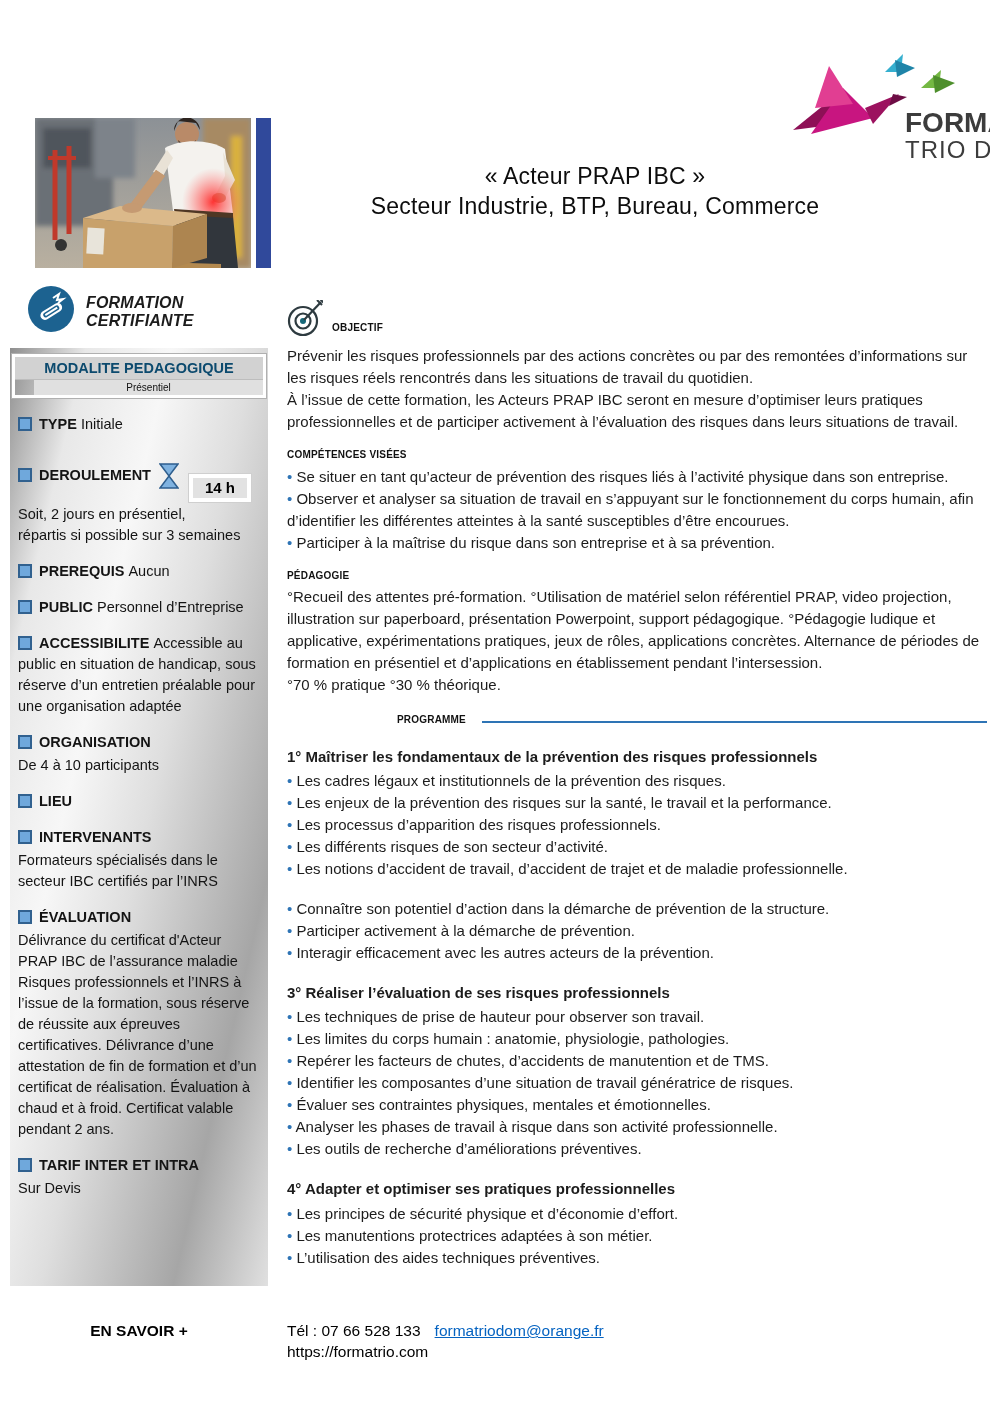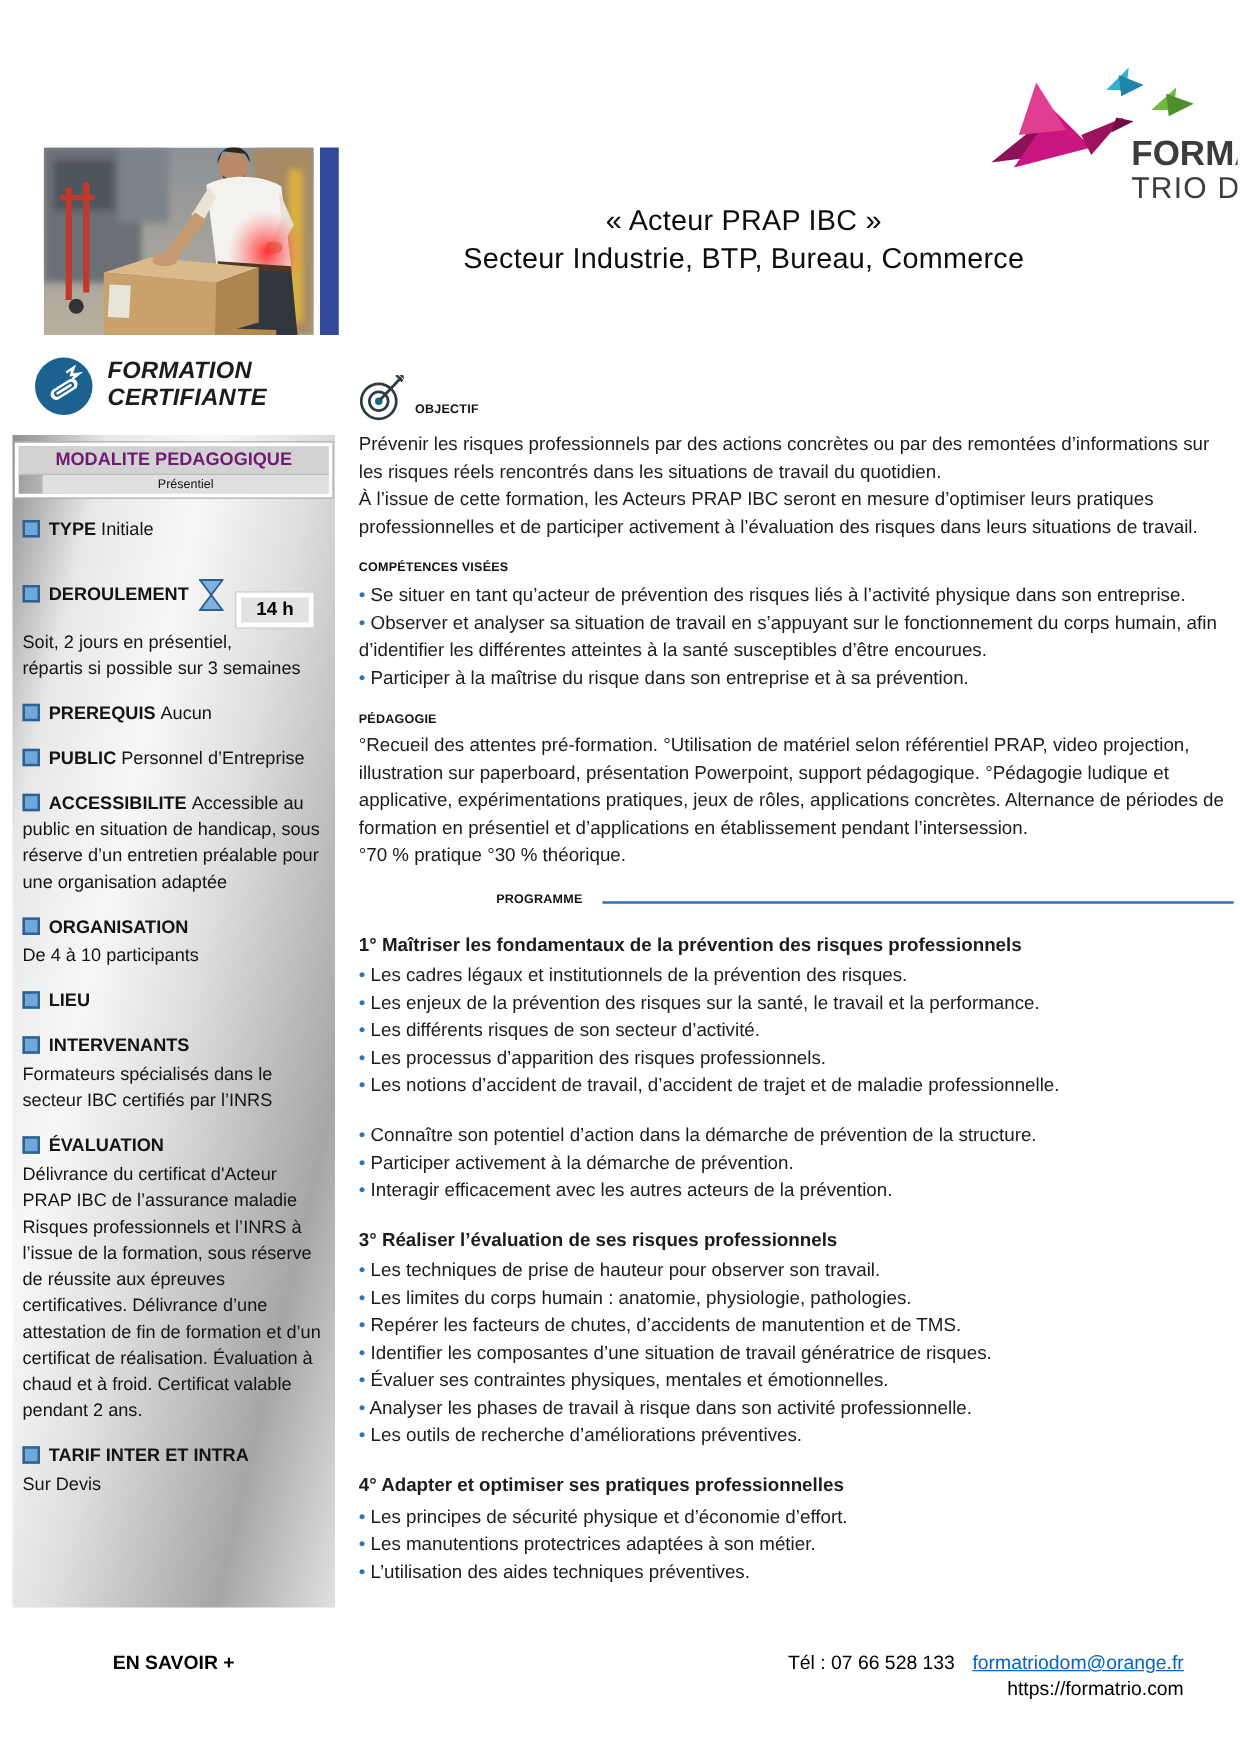--- a/index.html
+++ b/index.html
@@ -13,28 +13,28 @@
   .photo{position:absolute;left:35px;top:118px;width:216px;height:150px;}
   .photo-bar{position:absolute;left:256px;top:118px;width:15px;height:150px;background:#30499B;}
 
   
   .title-block{position:absolute;left:270px;top:162px;width:650px;text-align:center;color:#0d0d0d;}
   .title-line{font-size:23px;line-height:1.3;letter-spacing:.2px;}
 
   
   .cert-row{position:absolute;left:26px;top:284px;width:250px;display:flex;align-items:flex-end;gap:10px;}
   .cert-icon{width:50px;height:50px;flex:0 0 auto;}
-  .cert-label{font-style:italic;font-weight:bold;font-size:19px;margin-bottom:4px;letter-spacing:.2px;}
+  .cert-label{font-style:italic;font-weight:bold;font-size:16px;margin-bottom:4px;letter-spacing:.2px;}
 
   
   .sidebar-panel{position:absolute;left:10px;top:348px;width:258px;height:938px;box-sizing:border-box;
      padding:4px 0 0 0;
      background:linear-gradient(103deg,#8e8e8e 0%,#e8e8e8 16%,#f7f7f7 34%,#dedede 52%,#a6a6a6 80%,#e0e0e0 100%);}
   .modalite{margin:2px 2px 16px 2px;border:3px solid #fff;outline:1px solid #b0b0b0;text-align:center;}
-  .modalite-header{background:#d2d2d2;font-weight:bold;font-size:14.5px;padding:3px 0;border-bottom:1px solid #bdbdbd;color:#701a75;}
+  .modalite-header{background:#d2d2d2;font-weight:bold;font-size:14.5px;padding:3px 0;border-bottom:1px solid #bdbdbd;color:#0c4a6e;}
   .modalite-value{background:#e0e0e0;font-size:10px;padding:2px 0;color:#111;margin-left:19px;}
 
   .sb-item{margin:0 6px 15px 8px;font-size:14.5px;line-height:1.45;color:#141414;}
   .sb-square{display:inline-block;width:14px;height:14px;background:#6FA8DC;border:2px solid #31618F;
              box-sizing:border-box;vertical-align:-2px;margin-right:7px;}
   .sb-label{font-weight:bold;}
   .sb-inline{margin-left:4px;}
   .sb-block{margin-top:2px;white-space:pre-line;}
   .hourglass{vertical-align:middle;margin-left:8px;}
   .badge{display:inline-block;background:#e2e2e2;border:4px solid #fff;outline:1px solid #cfcfcf;
@@ -55,21 +55,21 @@
   .blt{color:#2E74B5;}
   .peda{margin-top:15px;}
   .peda-body{margin:2px 0 0 0;}
   .peda-ratio{margin:0;}
   .prog-head{display:flex;align-items:center;gap:16px;margin:17px 0 18px 0;justify-content:flex-end;}
   .prog-line{width:505px;height:0;border-bottom:2px solid #2E74B5;margin-top:4px;}
   .section{margin-bottom:18px;}
   .section-title{font-weight:bold;margin-bottom:2px;}
 
   
-  .footer{position:absolute;left:287px;top:1322px;width:660px;text-align:right;font-size:15.5px;color:#000;}
+  .footer{position:absolute;left:287px;top:1322px;width:660px;text-align:left;font-size:15.5px;color:#000;}
   .footer-row{margin:0 0 3px 0;}
   .footer a{color:#0563C1;text-decoration:underline;margin-left:14px;}
   .footer-site{margin:0;}
 </style>
 </head>
 <body>
 
 <div class="page">
 
   <svg class="logo" viewBox="0 0 205 118">
@@ -236,23 +236,23 @@
       <span class="prog-line"></span>
     </div>
     <div>
   <div class="section">
     <div class="section-title">1° Maîtriser les fondamentaux de la prévention des risques professionnels</div>
     <div class="section-bullets">
   <p class="bullet-line"><span class="blt">•</span> <span class="bullet-text">Les cadres légaux et institutionnels de la prévention des risques.</span></p>
 
   <p class="bullet-line"><span class="blt">•</span> <span class="bullet-text">Les enjeux de la prévention des risques sur la santé, le travail et la performance.</span></p>
 
+  <p class="bullet-line"><span class="blt">•</span> <span class="bullet-text">Les processus d’apparition des risques professionnels.</span></p>
+
   <p class="bullet-line"><span class="blt">•</span> <span class="bullet-text">Les différents risques de son secteur d’activité.</span></p>
-
-  <p class="bullet-line"><span class="blt">•</span> <span class="bullet-text">Les processus d’apparition des risques professionnels.</span></p>
 
   <p class="bullet-line"><span class="blt">•</span> <span class="bullet-text">Les notions d’accident de travail, d’accident de trajet et de maladie professionnelle.</span></p>
 </div>
   </div>
 
   <div class="section">
     <div class="section-bullets">
   <p class="bullet-line"><span class="blt">•</span> <span class="bullet-text">Connaître son potentiel d’action dans la démarche de prévention de la structure.</span></p>
 
   <p class="bullet-line"><span class="blt">•</span> <span class="bullet-text">Participer activement à la démarche de prévention.</span></p>

